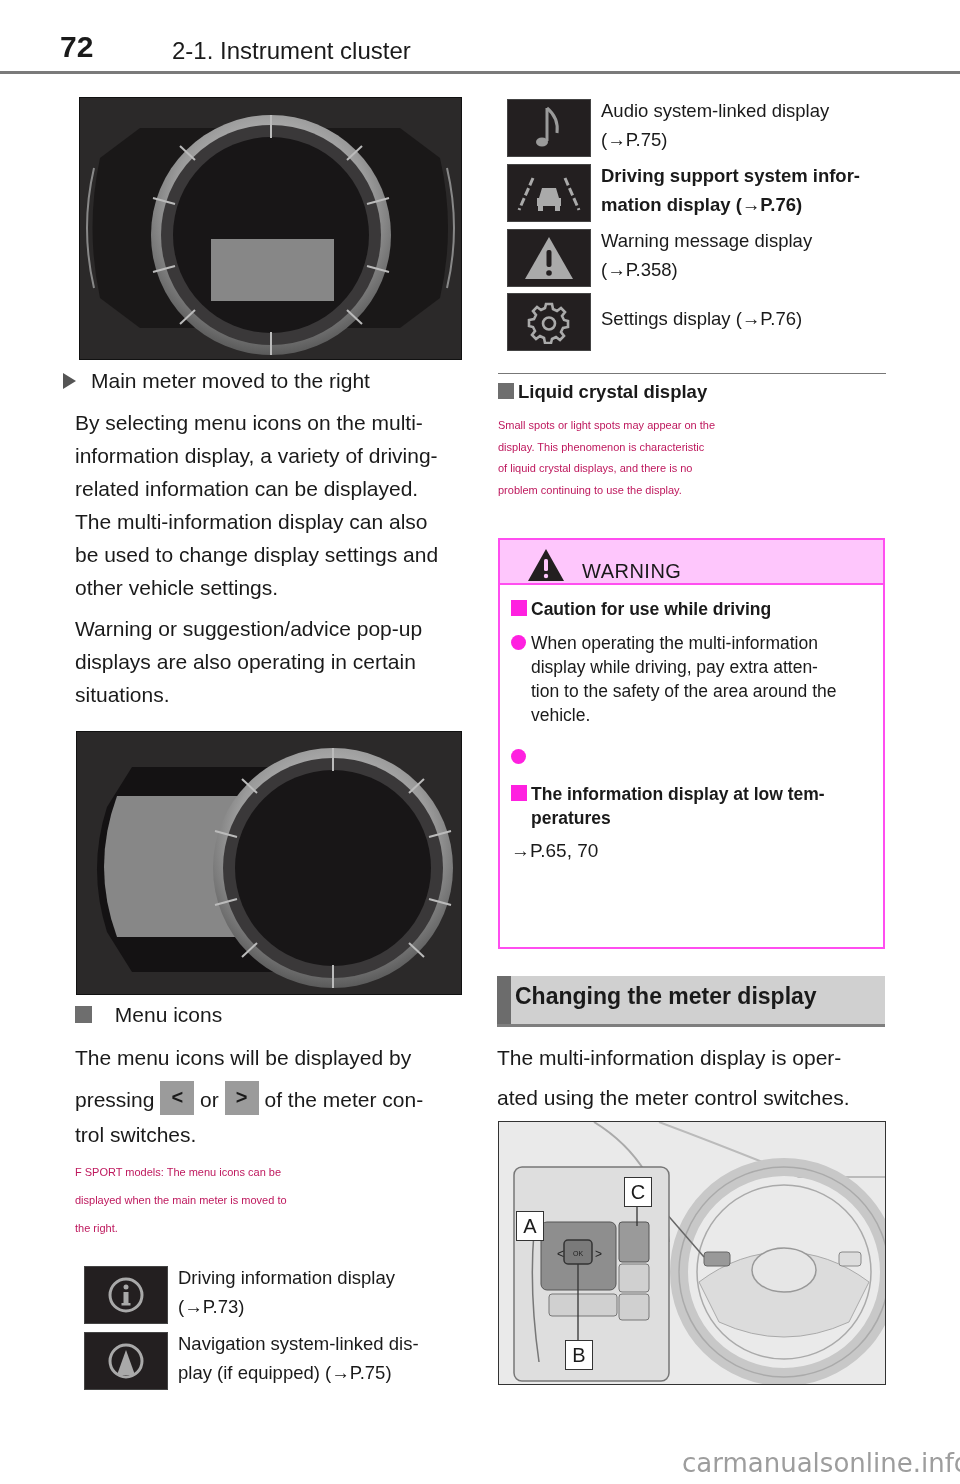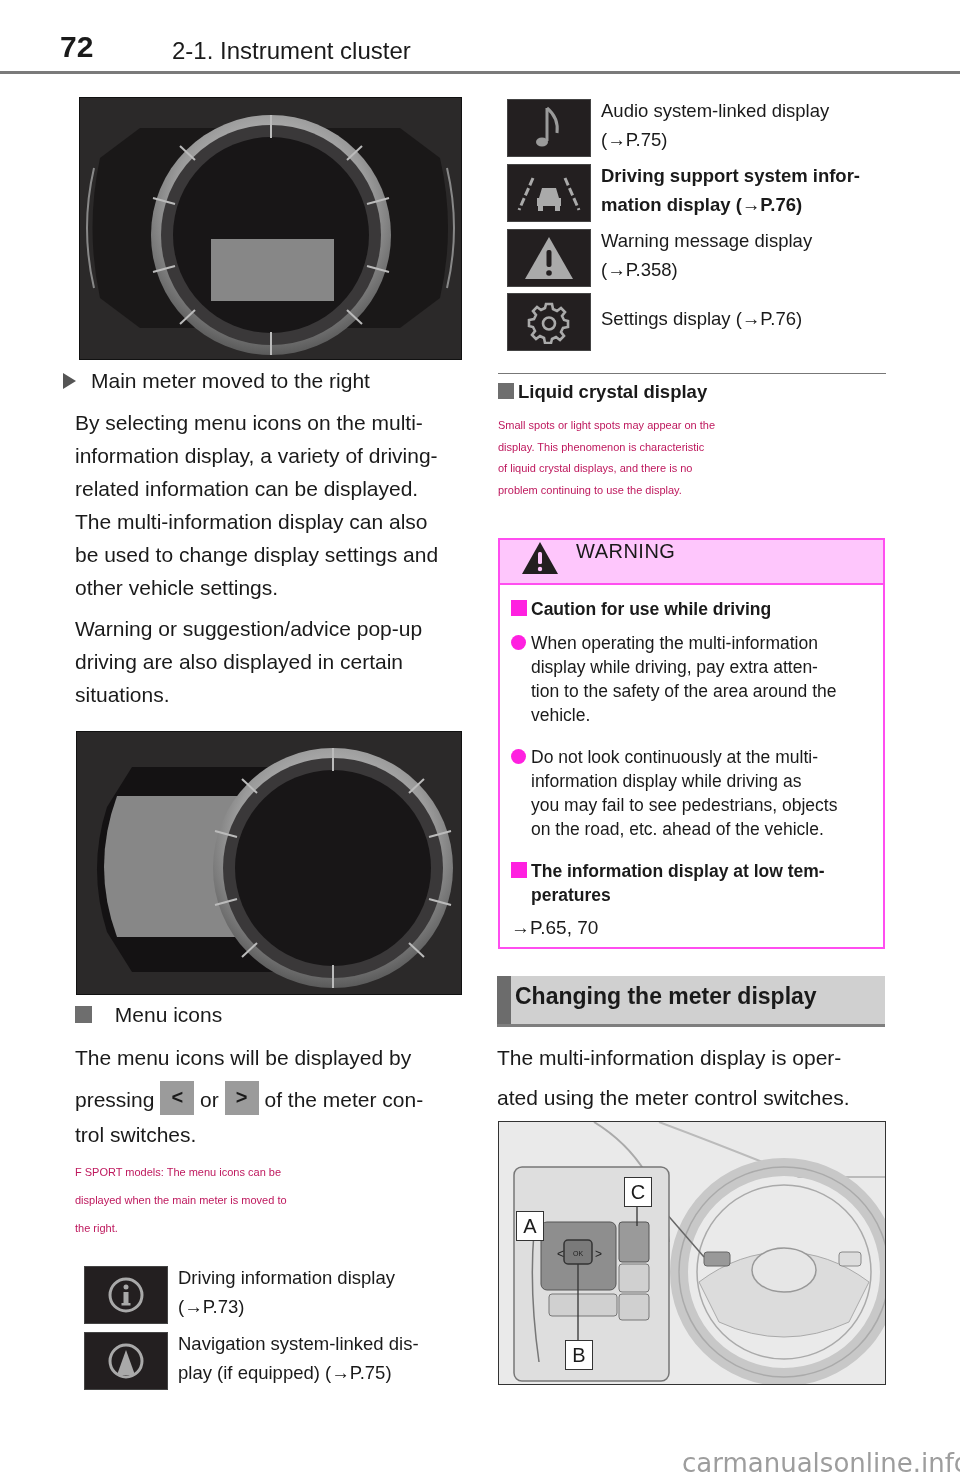--- a/index.html
+++ b/index.html
@@ -26,21 +26,21 @@
   .inline-btn { display:inline-block; width:34px; height:34px; background:#9b9b9b; vertical-align:middle;
                 text-align:center; line-height:33px; font-weight:bold; color:#1a1a1a; font-size:20px; position:relative; top:-3px; }
 
   
   .icon-tile { width:82px; height:56px; background:#231f20; border:1px solid #444; display:flex; align-items:center; justify-content:center; }
   .icon-row { display:flex; align-items:flex-start; }
   .icon-label { font-size:18.5px; line-height:29px; margin-left:10px; margin-top:-3px; }
 
   
   .warn-box { left:498px; top:538px; width:387px; height:411px; border:2px solid #ff4ef0; background:#fff; box-sizing:border-box; }
-  .warn-head { height:43px; background:#fec6fc; border-bottom:2px solid #ff4ef0; display:flex; align-items:flex-start; }
+  .warn-head { height:43px; background:#fec6fc; border-bottom:2px solid #ff4ef0; display:flex; align-items:flex-end;padding-left:6px; }
   .warn-title { font-size:20px; margin-left:16px; letter-spacing:0.5px; }
   .warn-content { padding:8px 8px 0 11px; }
   .warn-sub { font-size:17.5px; font-weight:bold; line-height:24px; }
   .warn-item { display:flex; font-size:17.5px; line-height:24px; }
   .dot { width:15px; height:15px; border-radius:50%; background:#ff20e0; flex:0 0 15px; margin-top:4px; margin-right:5px; }
 
   
   .heading-bar { left:497px; top:976px; width:388px; height:48px; background:#d0d0d0; border-bottom:3px solid #7e7e7e; box-sizing:content-box; }
   .heading-bar .accent { position:absolute; left:0; top:0; width:14px; height:48px; background:#6c6c6c; }
   .heading-bar .txt { position:absolute; left:18px; top:7px; font-size:23px; font-weight:bold; color:#1a1a1a; }
@@ -96,21 +96,21 @@
 <div class="abs body" style="left:75px;top:406px;width:400px;">
   <div>By selecting menu icons on the multi-</div>
   <div>information display, a variety of driving-</div>
   <div>related information can be displayed.</div>
   <div>The multi-information display can also</div>
   <div>be used to change display settings and</div>
   <div>other vehicle settings.</div>
 </div>
 <div class="abs body" style="left:75px;top:612px;width:400px;">
   <div>Warning or suggestion/advice pop-up</div>
-  <div>driving are also displayed in certain</div>
+  <div>displays are also operating in certain</div>
   <div>situations.</div>
 </div>
 
 <div class="abs img-frame" style="left:76px;top:731px;width:384px;height:262px;">
   <svg width="384" height="262" viewBox="0 0 384 262">
     <defs>
       <radialGradient id="ringG2" cx="50%" cy="40%" r="60%">
         <stop offset="0%" stop-color="#eeeeee"></stop>
           <stop offset="70%" stop-color="#9a9a9a"></stop>
           <stop offset="100%" stop-color="#5a5a5a"></stop>
@@ -269,26 +269,20 @@
       <span class="dot"></span>
       <div>
         <div>When operating the multi-information</div>
         <div>display while driving, pay extra atten-</div>
         <div>tion to the safety of the area around the</div>
         <div>vehicle.</div>
       </div>
     </div>
     <div class="warn-item" style="margin-top:18px;">
       <span class="dot"></span>
-      <div>
-        <div>Do not look continuously at the multi-</div>
-        <div>information display while driving as</div>
-        <div>you may fail to see pedestrians, objects</div>
-        <div>on the road, etc. ahead of the vehicle.</div>
-      </div>
     </div>
     <div class="warn-sub" style="margin-top:18px;">
       <div><span class="sq pink" style="width:16px;height:16px;margin-right:4px;"></span><span>The information display at low tem-</span></div>
       <div style="padding-left:20px;">peratures</div>
     </div>
     <div style="font-size:19px;margin-top:10px;">→P.65, 70</div>
   </div>
 </div>
 
 <div class="abs heading-bar">

